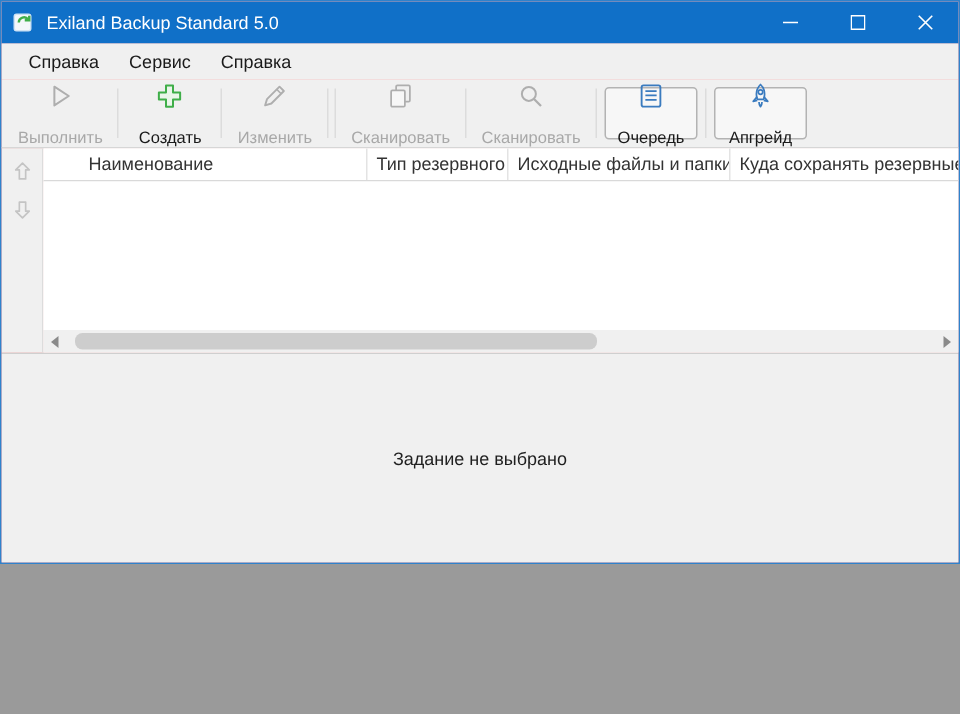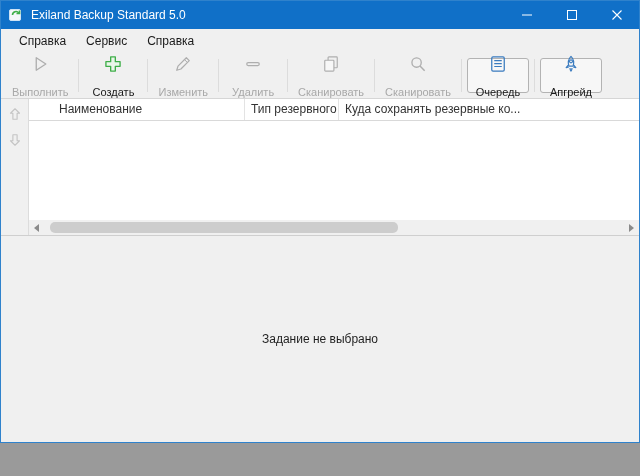--- a/index.html
+++ b/index.html
@@ -5,21 +5,21 @@
   :root{
     --titlebar:#1070c8;
     --accent-blue:#3a7bbf;
     --accent-green:#3fae49;
     --disabled:#a8a8a8;
   }
   *{box-sizing:border-box;margin:0;padding:0;}
   html,body{background:#9a9a9a;}
   body{font-family:"Liberation Sans","DejaVu Sans",sans-serif;font-size:12px;color:#1a1a1a;}
   .window{
-    width:640px;height:443px;background:#fca5a5;border:1px solid #2f82cc;
+    width:640px;height:376px;background:#fca5a5;border:1px solid #2f82cc;
     display:flex;flex-direction:column;overflow:hidden;position:relative;
   }
   
   .titlebar{height:28px;background:var(--titlebar);display:flex;align-items:center;flex:0 0 28px;}
   .app-icon{margin-left:7px;width:16px;height:16px;flex:0 0 16px;}
   .title-text{color:#fff;margin-left:7px;font-size:12px;white-space:nowrap;}
   .caption-buttons{margin-left:auto;display:flex;height:100%;}
   .cap-btn{width:45px;height:100%;display:flex;align-items:center;justify-content:center;color:#fff;}
   
   .menubar{height:24px;background:#f0f0f0;display:flex;align-items:center;padding-left:8px;flex:0 0 24px;}
@@ -117,28 +117,20 @@
       <div class="tb-btn disabled">
         <span class="tb-icon icon-gray">
           <svg width="20" height="20" viewBox="0 0 24 24">
             <path d="M16 4.5 l3.5 3.5 L9.5 18 l-5 1.5 L6 14.5 Z" fill="none" stroke="currentColor" stroke-width="1.5" stroke-linejoin="round"></path>
             <path d="M13.8 6.7 l3.5 3.5" stroke="currentColor" stroke-width="1.2"></path>
           </svg>
         </span>
         <span class="tb-label">Изменить</span>
       </div>
       <div class="tb-sep"></div>
-      <div class="tb-btn disabled">
-        <span class="tb-icon icon-gray">
-          <svg width="20" height="20" viewBox="0 0 24 24">
-            <rect x="4.5" y="10.2" width="15" height="3.6" rx="1.8" fill="none" stroke="currentColor" stroke-width="1.5"></rect>
-          </svg>
-        </span>
-        <span class="tb-label">Удалить</span>
-      </div>
       <div class="tb-sep"></div>
       <div class="tb-btn disabled">
         <span class="tb-icon icon-gray">
           <svg width="20" height="20" viewBox="0 0 24 24">
             <rect x="8.5" y="3.5" width="11" height="13" rx="1" fill="none" stroke="currentColor" stroke-width="1.4"></rect>
             <rect x="4.5" y="7.5" width="11" height="13" rx="1" fill="#f7f7f7" stroke="currentColor" stroke-width="1.4"></rect>
           </svg>
         </span>
         <span class="tb-label">Сканировать</span>
       </div>
@@ -189,20 +181,21 @@
       <span class="strip-btn">
         <svg width="18" height="18" viewBox="0 0 24 24">
             <path d="M12 19 L6 13 H9.2 V5 H14.8 V13 H18 Z" fill="none" stroke="#c4c4c4" stroke-width="1.5" stroke-linejoin="round"></path>
           </svg>
       </span>
     </div>
     <div class="table-wrap">
       <div class="table-header" id="table-header">
           <div class="th-cell" style="width: 192px; flex: 0 0 192px; margin-left: 24px;">Наименование</div>
           <div class="th-cell" style="width: 94px; flex: 0 0 94px;">Тип резервного ...</div>
+          <div class="th-cell" style="width: 148px; flex: 0 0 148px;">Исходные файлы и папки</div>
           <div class="th-cell">Куда сохранять резервные ко...</div>
         </div>
       <div class="table-body"></div>
       <div class="hscroll">
         <span class="sb-btn">
             <span class="tri-left"></span>
           </span>
         <span class="sb-track">
           <span class="sb-thumb"></span>
         </span>

